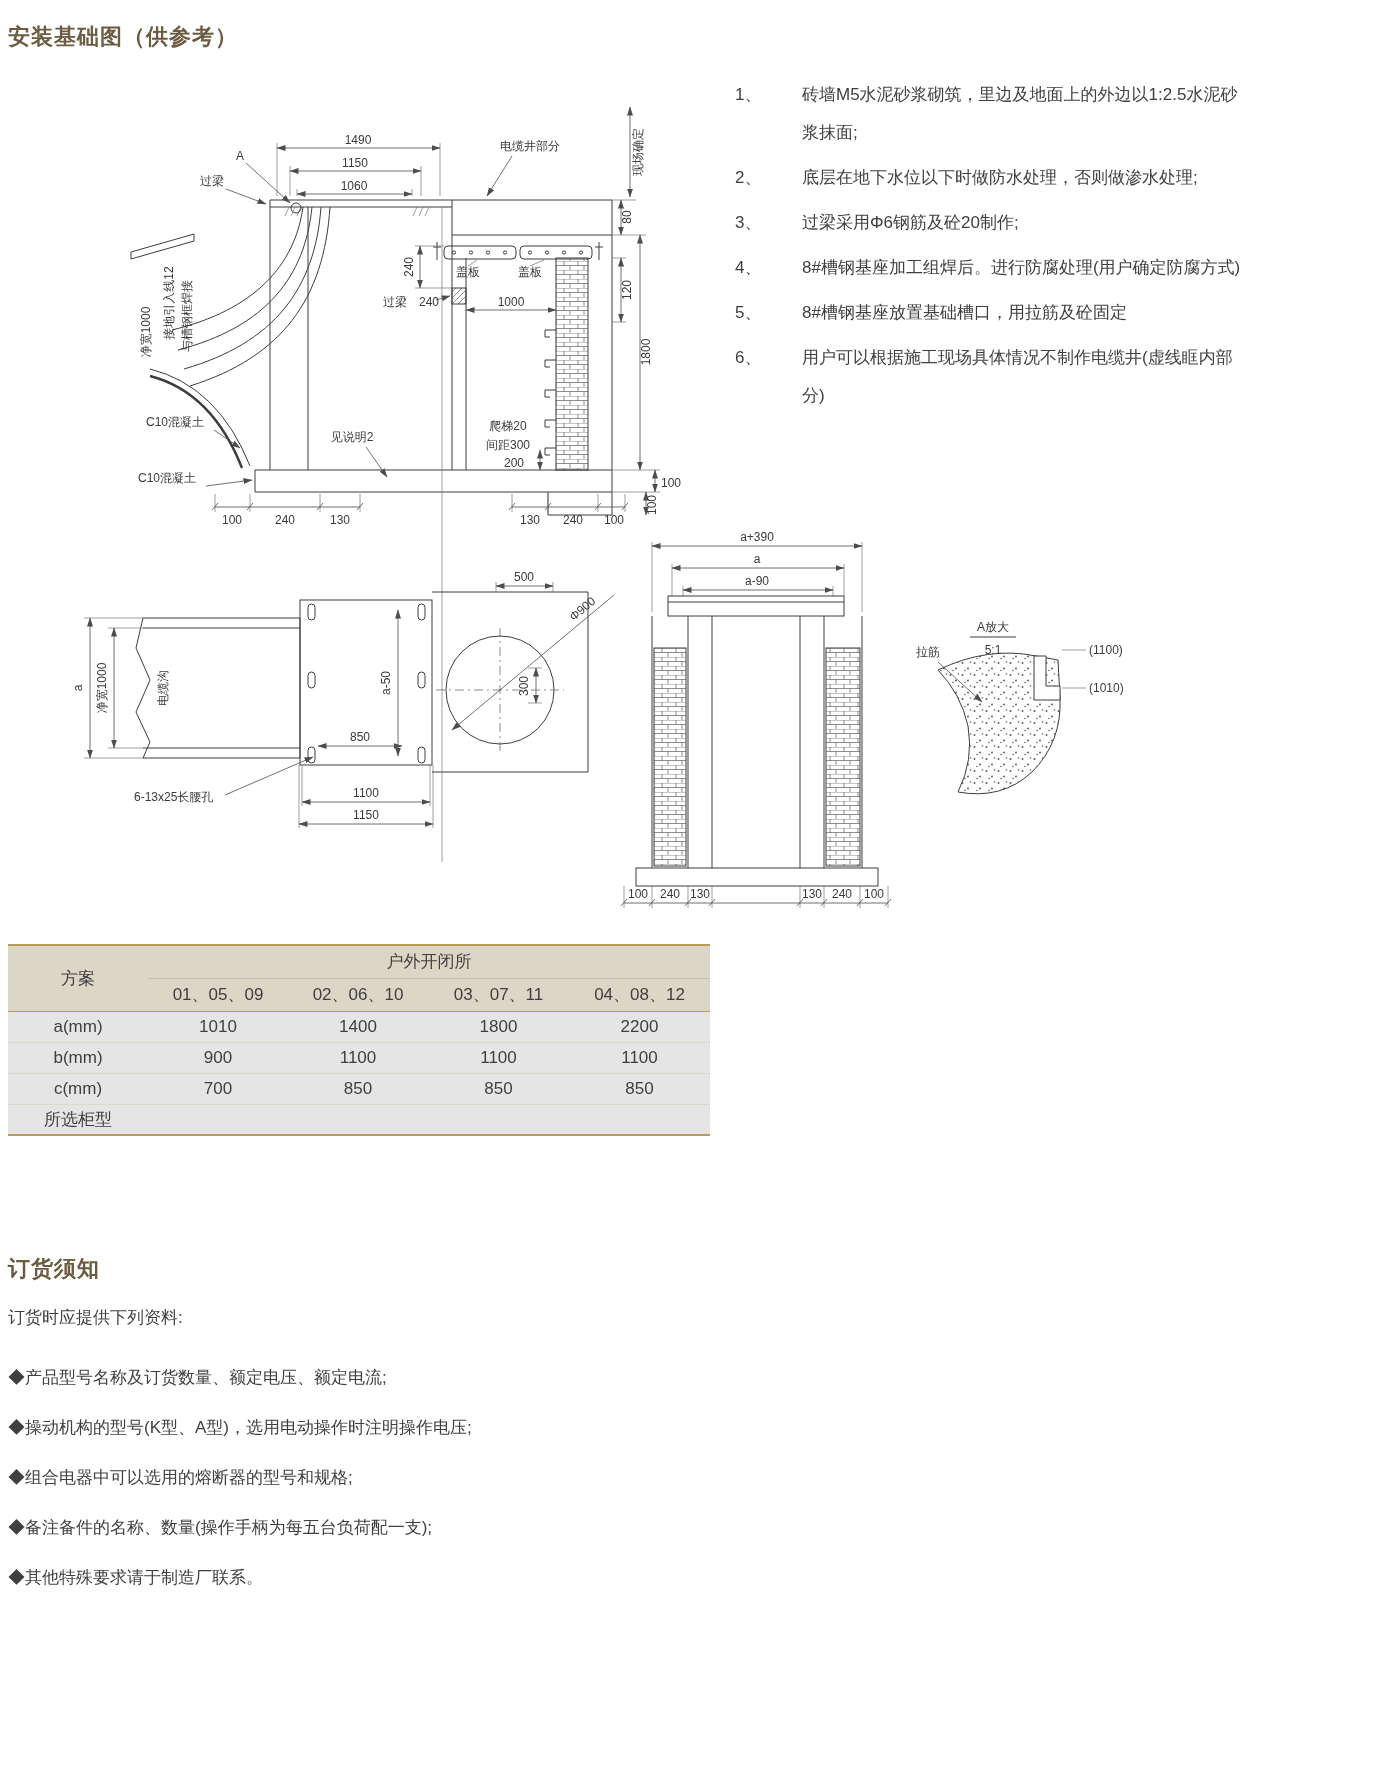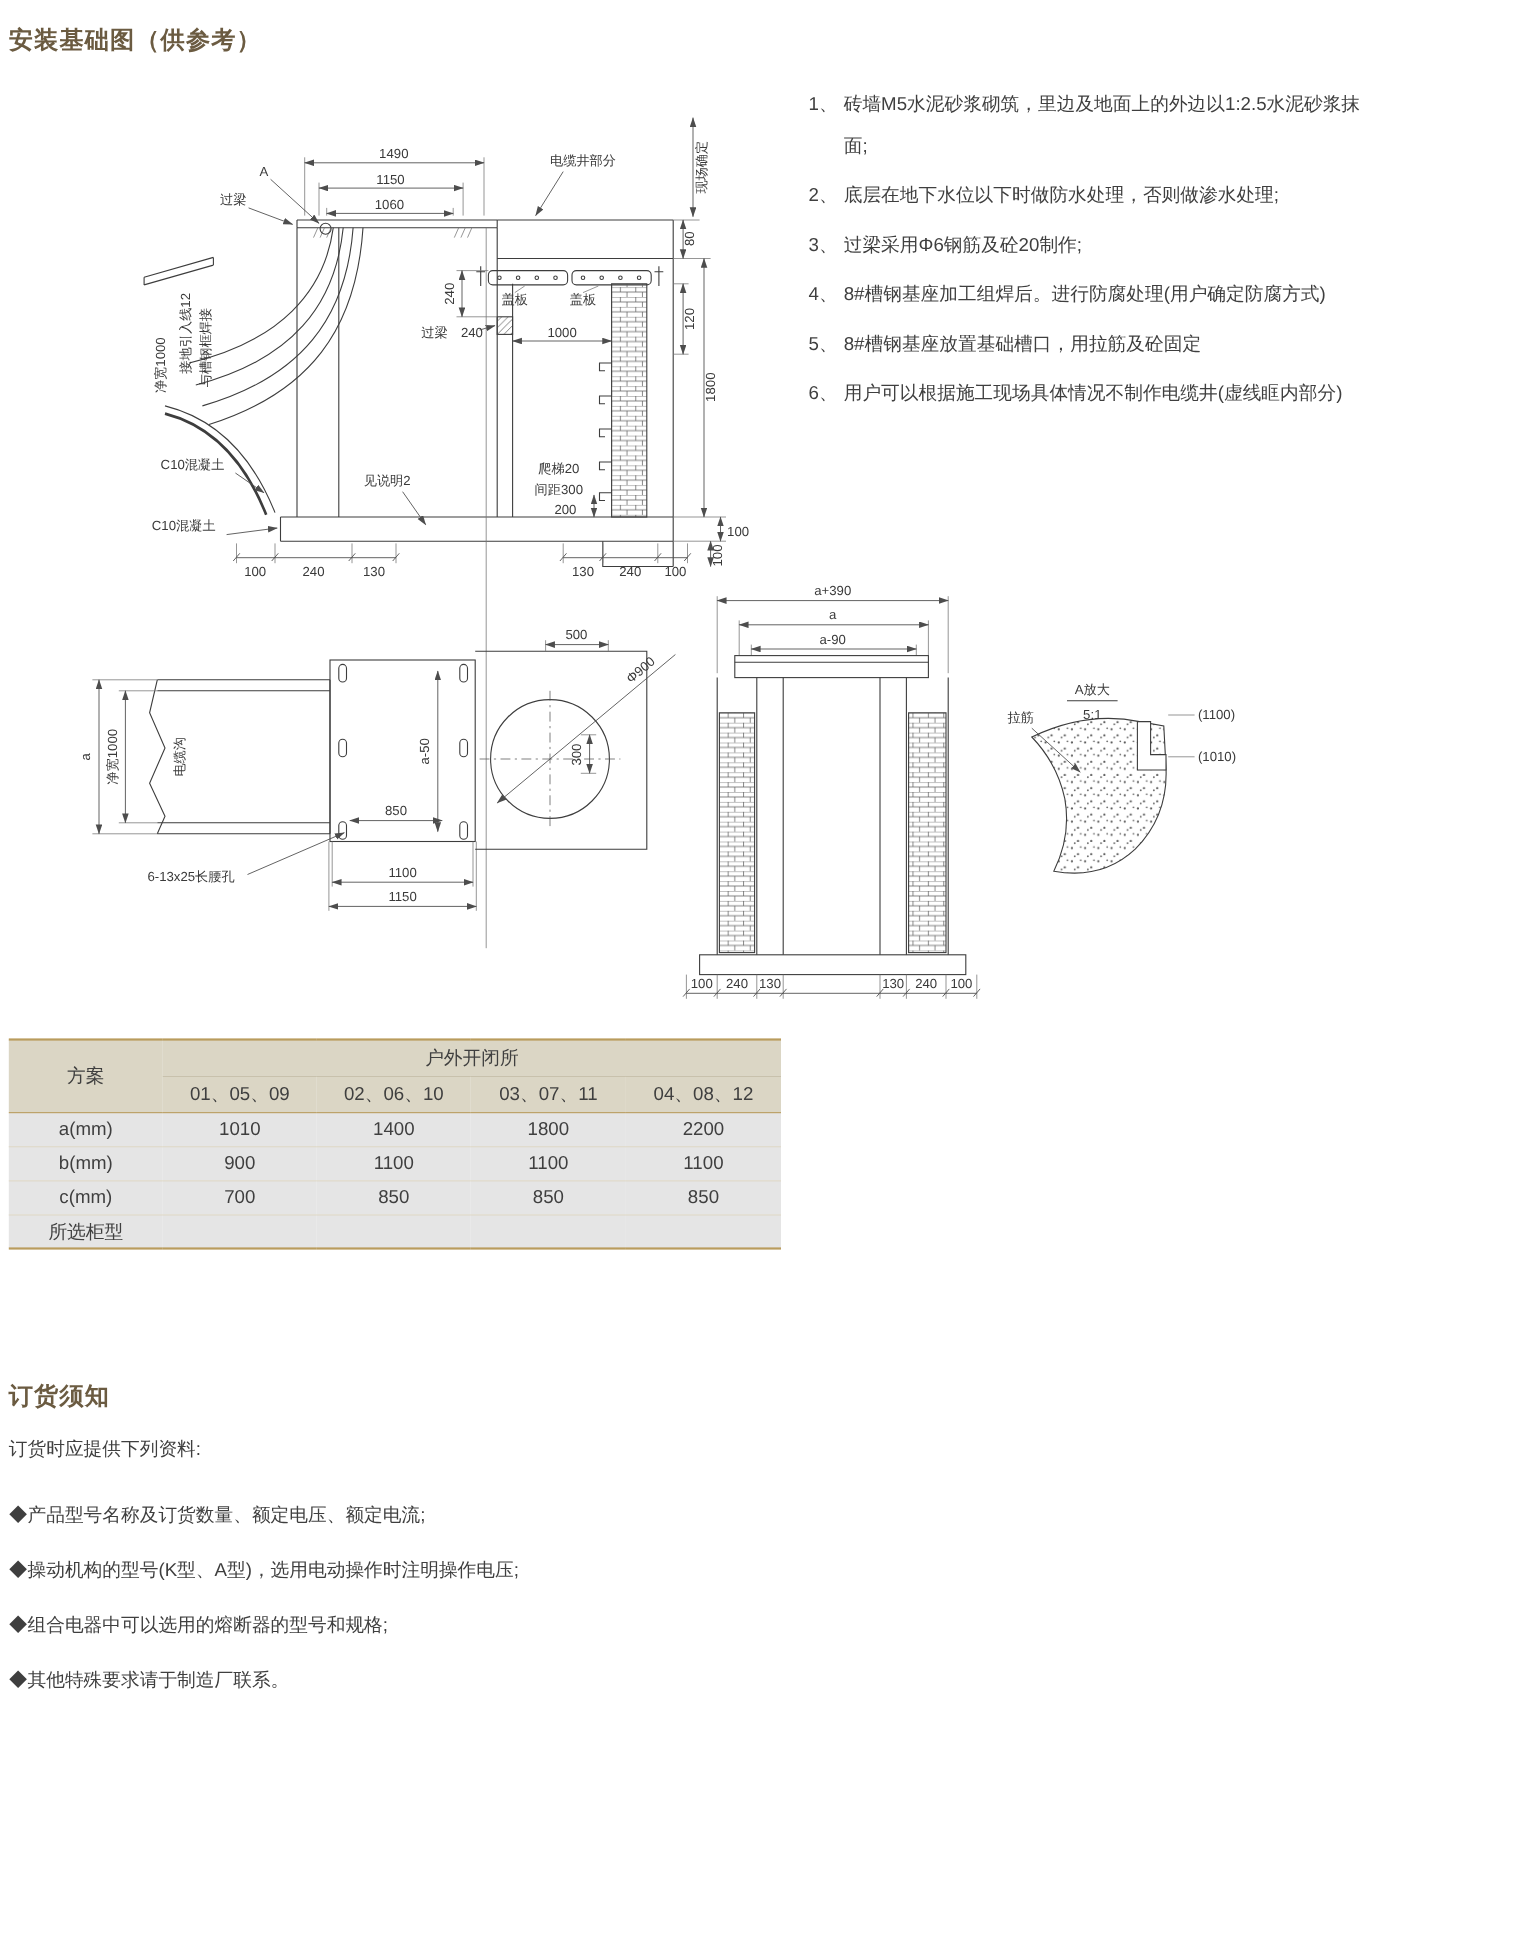--- a/index.html
+++ b/index.html
@@ -28,21 +28,21 @@
   .drawing .patdot    { fill:#5f5f5f; stroke:none; }
   .drawing .fillbrick { fill:url(#brick); }
   .drawing .filldots  { fill:url(#stip); }
   .drawing .fillhatch { fill:url(#hatch); }
   .drawing .fillwhite { fill:#ffffff; }
   
   .notes { position:absolute; left:735px; top:76px; width:516px; font-size:17px; color:#3f3f3f; }
   .notes-heading { margin-bottom:16px; line-height:30px; }
   .note-item { display:flex; margin-bottom:7px; }
   .note-no   { flex:0 0 32px; line-height:38px; }
-  .note-text { flex:1; line-height:38px; }
+  .note-text { flex:1; line-height:38px;margin-left:35px; }
   
   .spec-table {
     position:absolute; left:8px; top:944px; width:702px;
     border-collapse:collapse; text-align:center; font-size:17px; color:#3f3f3f;
     border-top:2px solid #b99c5d; border-bottom:2px solid #b99c5d;
   }
   .spec-table th { font-weight:400; background:#dbd6c5; height:33px; }
   .spec-table th.group { border-bottom:1px solid #c6bfa9; }
   .spec-table td { height:31px; background:#e5e5e5; }
   .spec-table tbody tr:first-child td { border-top:1px solid #b99c5d; }
@@ -360,14 +360,15 @@
     </tr>
   </tbody>
 </table>
 
 <div class="ordering">
   <div class="ordering-title">订货须知</div>
   <div class="ordering-intro">订货时应提供下列资料:</div>
   <div class="ordering-item">◆产品型号名称及订货数量、额定电压、额定电流;</div>
   <div class="ordering-item">◆操动机构的型号(K型、A型)，选用电动操作时注明操作电压;</div>
   <div class="ordering-item">◆组合电器中可以选用的熔断器的型号和规格;</div>
+  <div class="ordering-item">◆备注备件的名称、数量(操作手柄为每五台负荷配一支);</div>
   <div class="ordering-item">◆其他特殊要求请于制造厂联系。</div>
 </div>
 
 </body></html>

